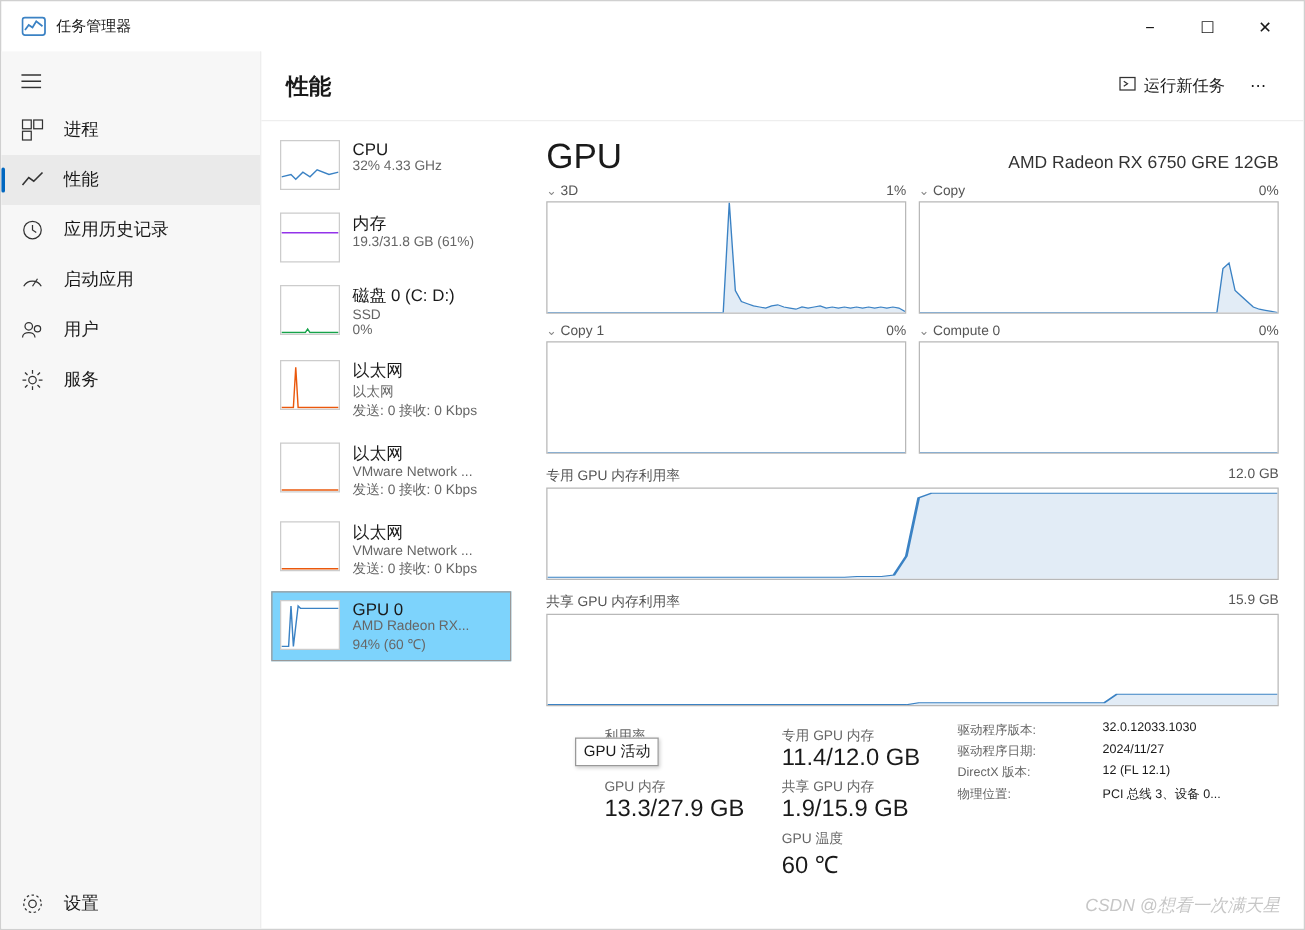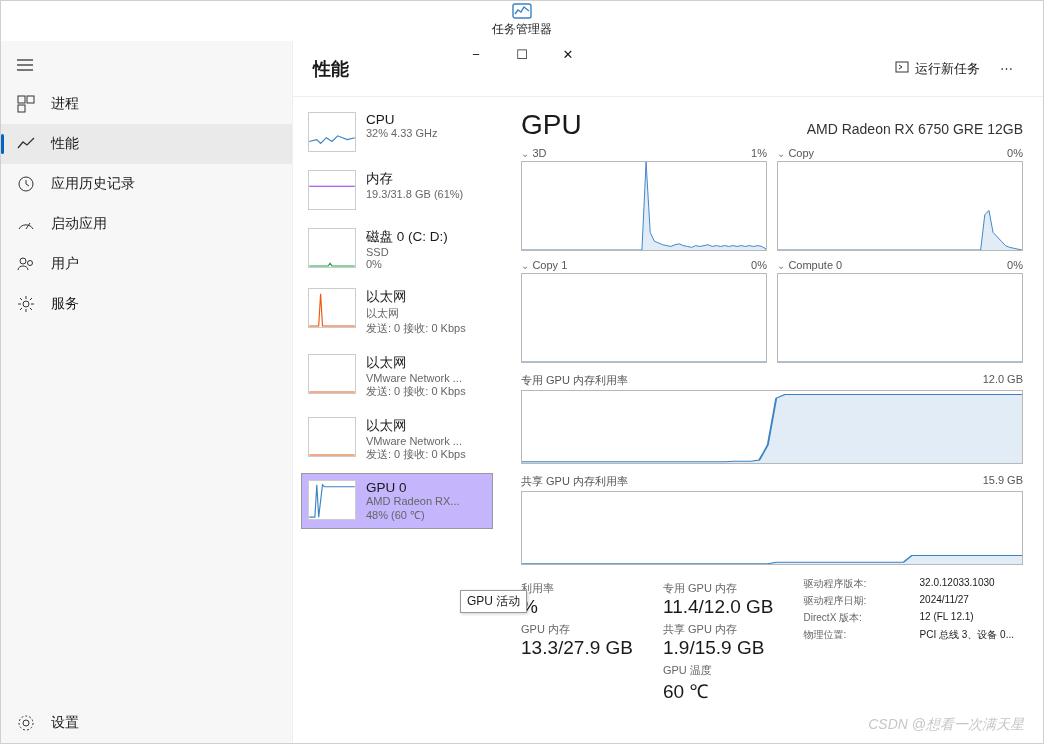--- a/index.html
+++ b/index.html
@@ -1,58 +1,58 @@
 <!DOCTYPE html>
 <html><head>
 <meta charset="utf-8">
 <style>
 * { box-sizing: border-box; margin: 0; padding: 0; }
 body { font-family: "Segoe UI", "Microsoft YaHei", sans-serif; font-size: 13px; color: #1a1a1a; background: #f3f3f3; width: 1044px; height: 744px; overflow: hidden; }
 .window { width: 1044px; height: 744px; background: #fff; display: flex; flex-direction: column; border: 1px solid #d0d0d0; }
-.titlebar { height: 40px; display: flex; align-items: center; padding: 0 8px; flex-direction: column; }
+.titlebar { height: 40px; display: flex; align-items: center; padding: 0 8px; }
 .titlebar-icon { width: 20px; height: 20px; margin: 0 8px; }
 .titlebar-title { font-size: 12px; flex: 0 0 auto; }
 .titlebar-spacer { flex: 1; }
 .titlebar-controls { display: flex; }
 .titlebar-btn { width: 46px; height: 32px; display: flex; align-items: center; justify-content: center; }
 .main { flex: 1; display: flex; overflow: hidden; }
-.sidebar { width: 292px; background: #f7f7f7; display: flex; flex-direction: column; padding-top: 8px; border-right: 1px solid #eee; }
+.sidebar { width: 208px; background: #f7f7f7; display: flex; flex-direction: column; padding-top: 8px; border-right: 1px solid #eee; }
 .hamburger { padding: 10px 16px; }
 .nav-item { display: flex; align-items: center; gap: 16px; padding: 11px 16px; font-size: 14px; cursor: pointer; position: relative; }
 .nav-item.selected { background: #eaeaea; }
 .nav-item.selected::before { content: ""; position: absolute; left: 0; top: 10px; bottom: 10px; width: 3px; background: #0067c0; border-radius: 2px; }
 .nav-icon { width: 18px; height: 18px; display: flex; align-items: center; justify-content: center; }
 .sidebar-spacer { flex: 1; }
 .content { flex: 1; display: flex; flex-direction: column; overflow: hidden; }
 .content-header { height: 56px; display: flex; align-items: center; padding: 0 20px; border-bottom: 1px solid #eee; }
 .content-title { font-size: 18px; font-weight: 600; flex: 1; }
 .run-task { display: flex; align-items: center; gap: 4px; font-size: 13px; padding: 6px 10px; }
 .dots { padding: 6px 10px; }
 .content-body { flex: 1; display: flex; overflow: hidden; }
 .perf-list { width: 208px; overflow-y: auto; padding: 8px; }
 .perf-item { display: flex; gap: 10px; padding: 6px; border: 1px solid transparent; margin-bottom: 4px; cursor: pointer; }
-.perf-item.selected { border: 1px solid #999; background: #c4b5fd; }
+.perf-item.selected { border: 1px solid #999; background: #7dd3fc; }
 .perf-thumb { width: 48px; height: 40px; border: 1px solid #ccc; position: relative; overflow: hidden; background: #fff; }
 .perf-info { flex: 1; min-width: 0; }
 .perf-name { font-size: 13.5px; }
 .perf-sub { font-size: 11px; color: #666; white-space: nowrap; overflow: hidden; text-overflow: ellipsis; }
 .detail { flex: 1; padding: 12px 20px; overflow-y: auto; }
 .detail-head { display: flex; align-items: baseline; margin-bottom: 6px; }
 .detail-title { font-size: 28px; flex: 1; }
 .detail-sub { font-size: 14px; color: #333; }
 .chart-grid { display: grid; grid-template-columns: 1fr 1fr; gap: 8px 10px; margin-bottom: 10px; }
 .chart-box { }
 .chart-label-row { display: flex; font-size: 11px; color: #555; margin-bottom: 2px; }
 .chart-label-row .lbl { flex: 1; display: flex; align-items: center; gap: 3px; }
 .chart-label-row .pct { }
 .chart-area { height: 90px; border: 1px solid #b8b8b8; background: #fff; position: relative; }
 .chart-area.tall { height: 74px; }
 .chart-wide { grid-column: 1 / 3; }
 .chevron { font-size: 10px; color: #888; }
-.stats { display: flex; gap: 30px; margin-top: 12px; font-size: 12px; }
+.stats { display: flex; gap: 30px; margin-top: 12px; font-size: 12px; justify-content: center; }
 .stat-col { }
 .stat-label { font-size: 11px; color: #666; margin-top: 4px; }
 .stat-value { font-size: 19px; margin-bottom: 4px; }
 .stat-row { display: flex; gap: 16px; font-size: 10px; margin-bottom: 3px; }
 .stat-row .k { color: #666; min-width: 100px; }
 .stat-row .v { }
 .tooltip { position: absolute; left: 460px; top: 590px; background: #fff; border: 1px solid #999; padding: 2px 6px; font-size: 12px; box-shadow: 1px 1px 3px rgba(0,0,0,0.2); }
 .watermark { position: absolute; right: 20px; bottom: 10px; color: rgba(160,160,160,0.6); font-size: 14px; font-style: italic; }
 svg.spark { position: absolute; top: 0; left: 0; width: 100%; height: 100%; }
 </style>
@@ -245,21 +245,21 @@
             </div>
             <div class="perf-item selected">
               <div class="perf-thumb">
                 <svg class="spark" viewBox="0 0 48 40">
                   <polyline points="0,38 6,38 8,4 10,38 14,4 16,6 48,6" fill="none" stroke="#3b82c4" stroke-width="1.2"></polyline>
                 </svg>
               </div>
               <div class="perf-info">
                 <div class="perf-name">GPU 0</div>
                 <div class="perf-sub">AMD Radeon RX...</div>
-                <div class="perf-sub">48% (60 ℃)</div>
+                <div class="perf-sub">94% (60 ℃)</div>
               </div>
             </div>
           </div>
 
         <div class="detail">
           <div class="detail-head">
             <div class="detail-title">GPU</div>
             <div class="detail-sub">AMD Radeon RX 6750 GRE 12GB</div>
           </div>
 

